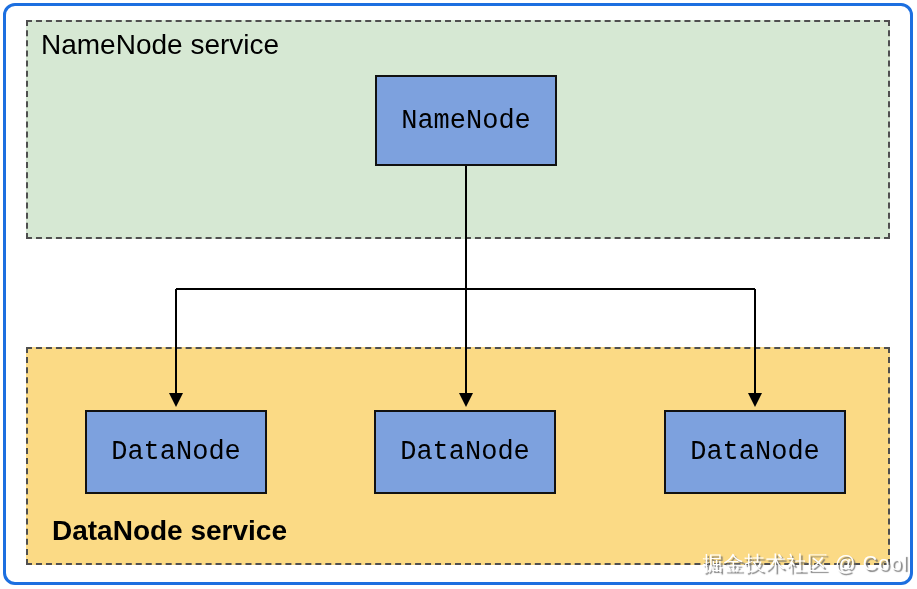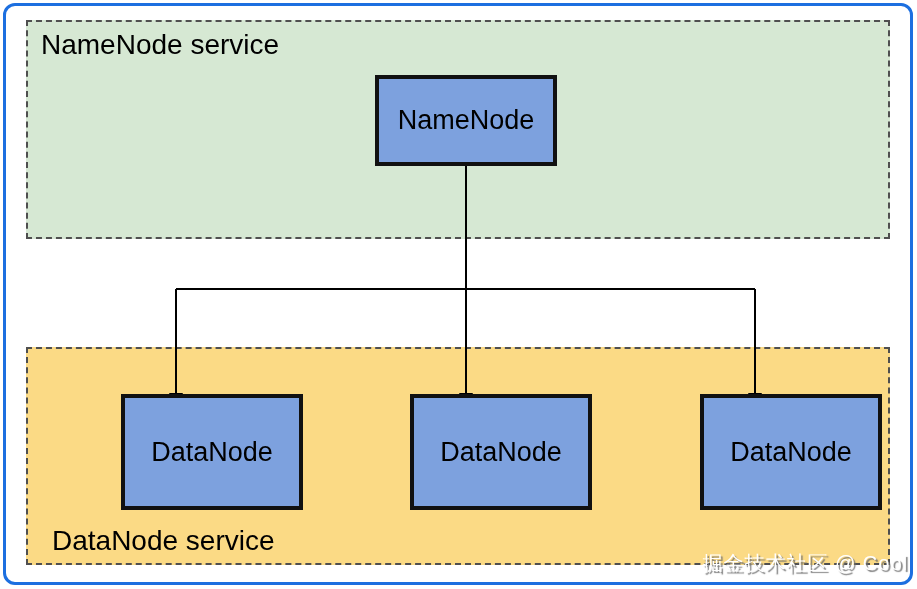--- a/index.html
+++ b/index.html
@@ -38,40 +38,41 @@
     width: 864px; height: 218px;
   }
   .zone-label {
     position: absolute;
     font-size: 28px;
     color: #000000;
     white-space: nowrap;
     line-height: 1.15;
   }
   .zone-label.top-left { left: 13px; top: 7px; }
-  .zone-label.bottom-left { left: 24px; bottom: 6px; }
+  .zone-label.bottom-left { left: 24px; bottom: 16px; font-weight: bold; }
   .connectors {
     position: absolute; left: 0; top: 0;
     width: 917px; height: 589px;
     z-index: 2;
     pointer-events: none;
   }
   .node {
     position: absolute;
     width: 182px;
-    border: 4px solid #0f766e;
+    border: 2px solid #0f766e;
     display: flex;
     align-items: center;
     justify-content: center;
     font-size: 27px;
     color: #000000;
     z-index: 3;
+    font-family: Liberation Mono, monospace;
   }
   .node-namenode { left: 375px; top: 75px; height: 91px; }
-  .node-datanode { top: 394px; height: 116px; margin-left: 36px; }
+  .node-datanode { top: 410px; height: 84px; }
   .node-datanode.dn-1 { left: 85px; }
   .node-datanode.dn-2 { left: 374px; }
   .node-datanode.dn-3 { left: 664px; }
   .watermark {
     position: absolute;
     right: 9px; bottom: 12px;
     font-size: 20px;
     color: #ffffff;
     text-shadow: 2px 2px 1px rgba(110,110,110,0.85);
     letter-spacing: 1px;

